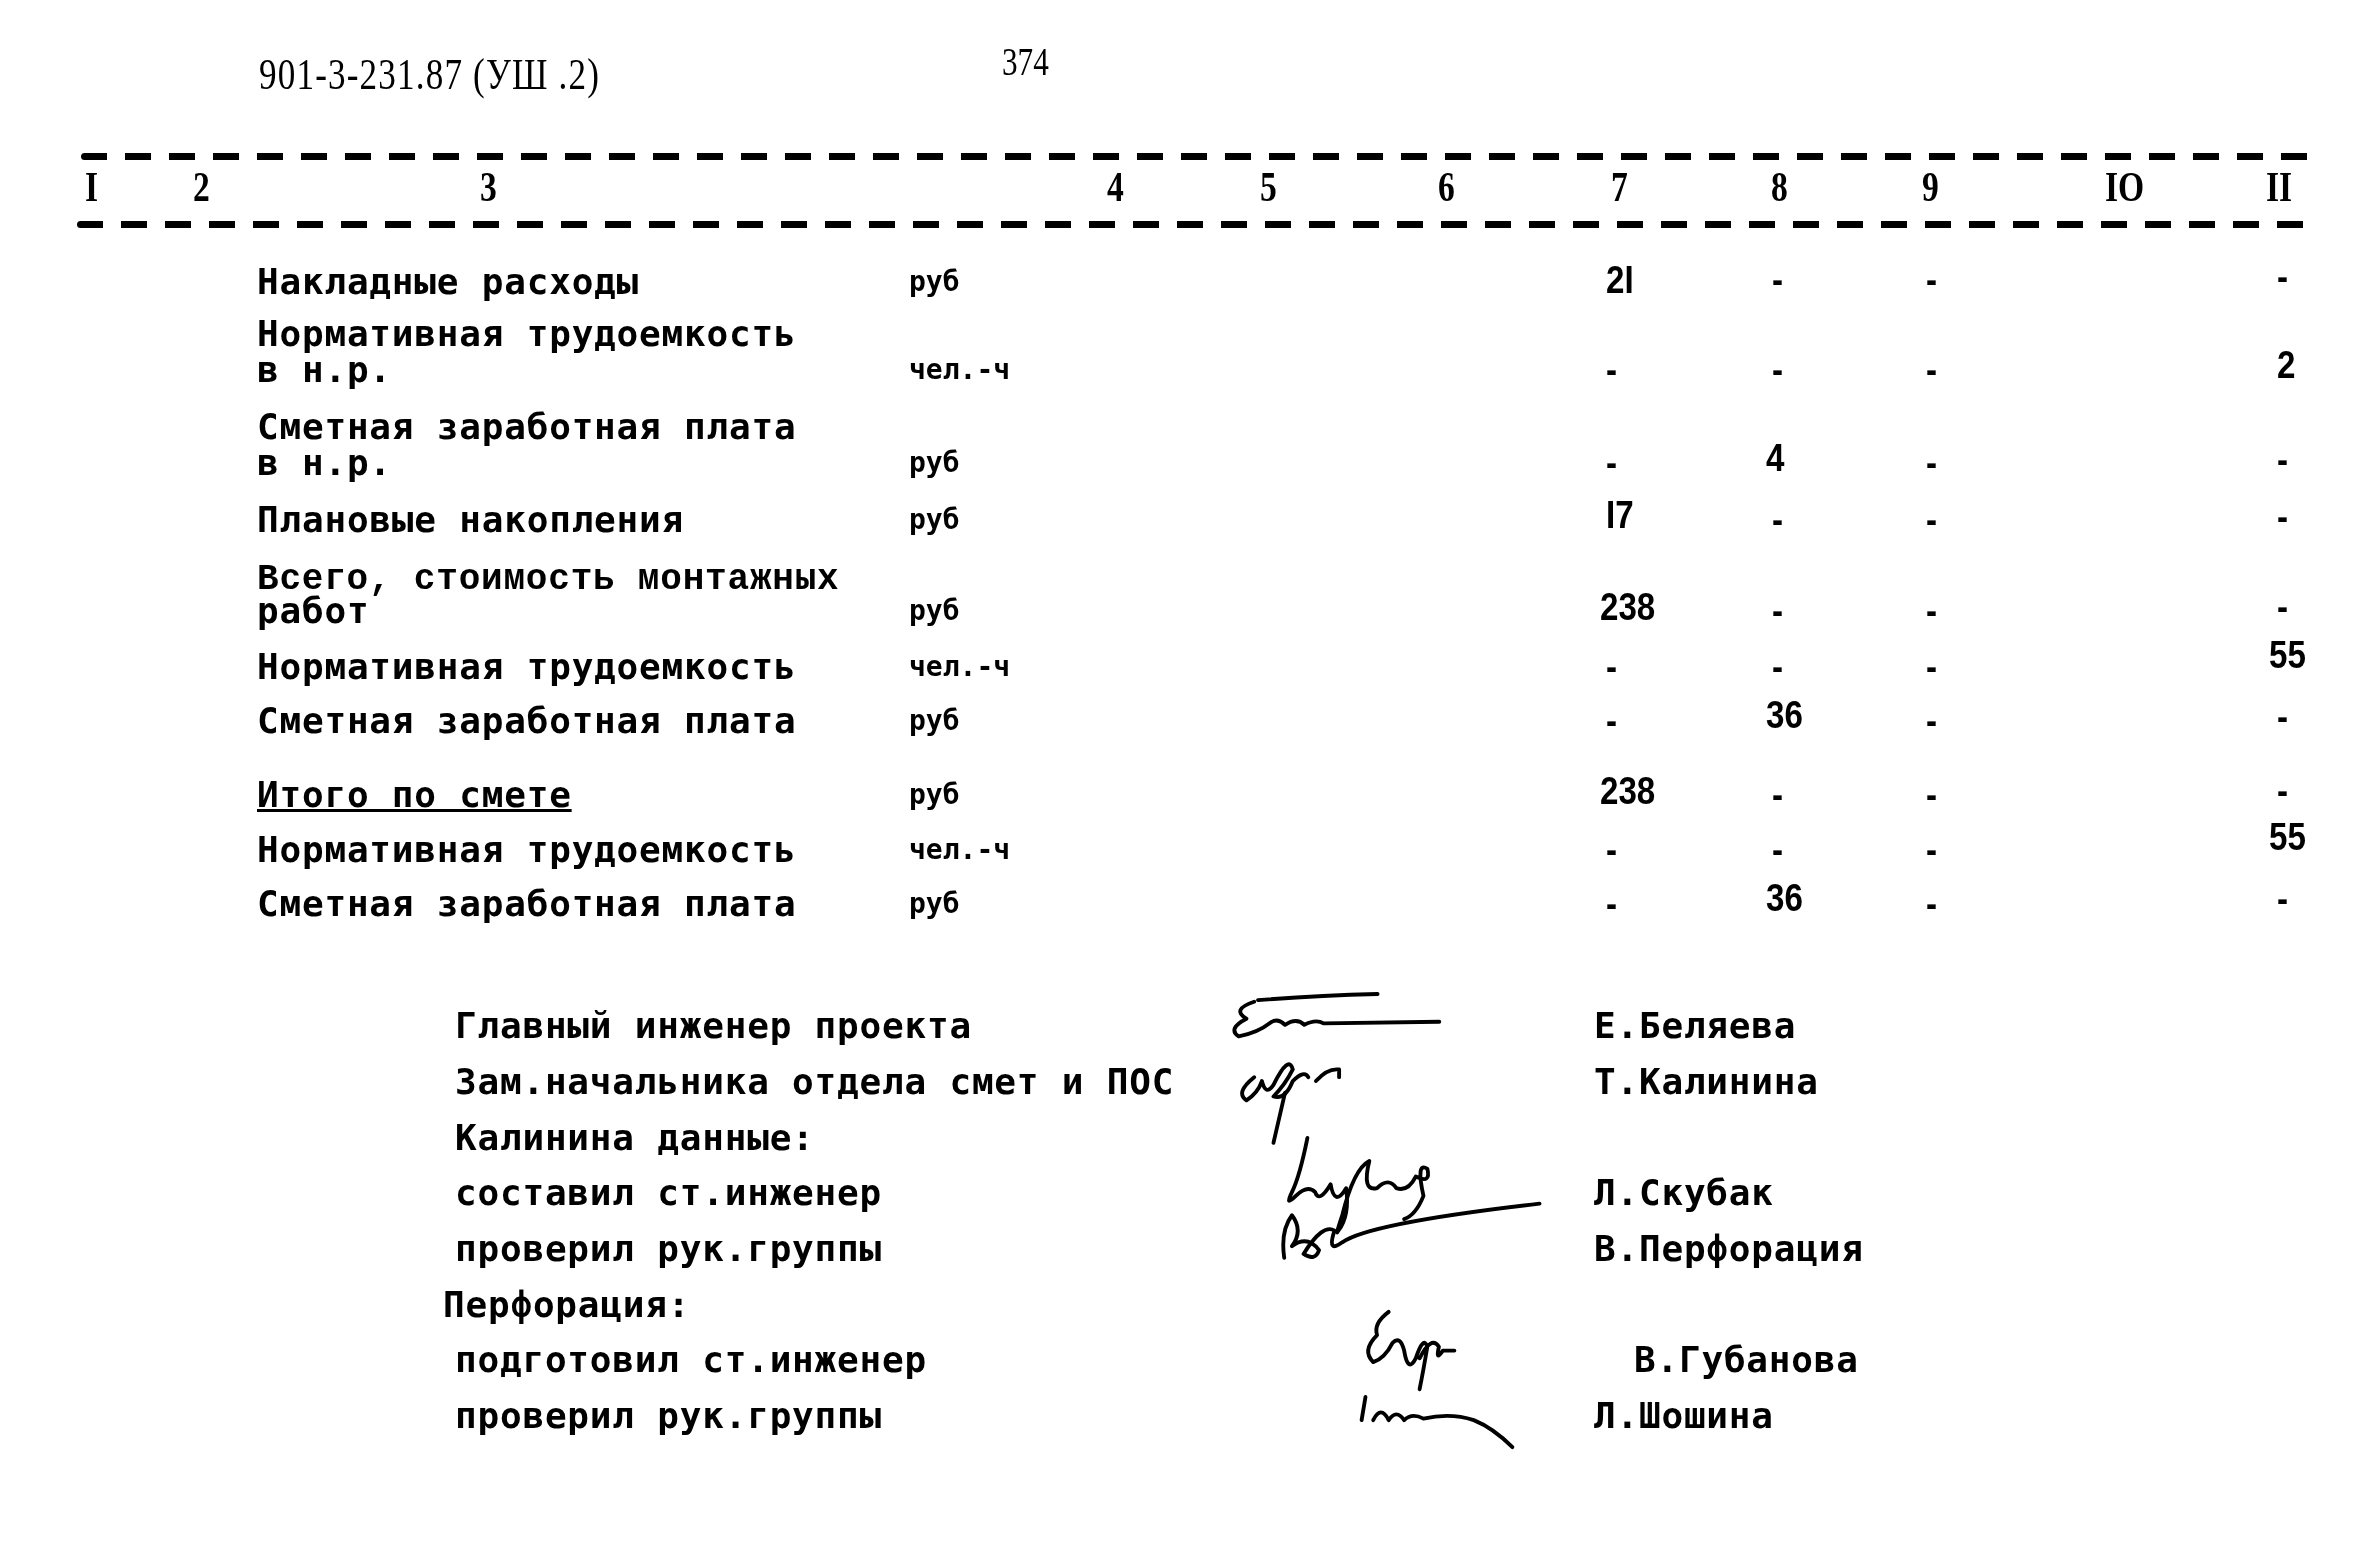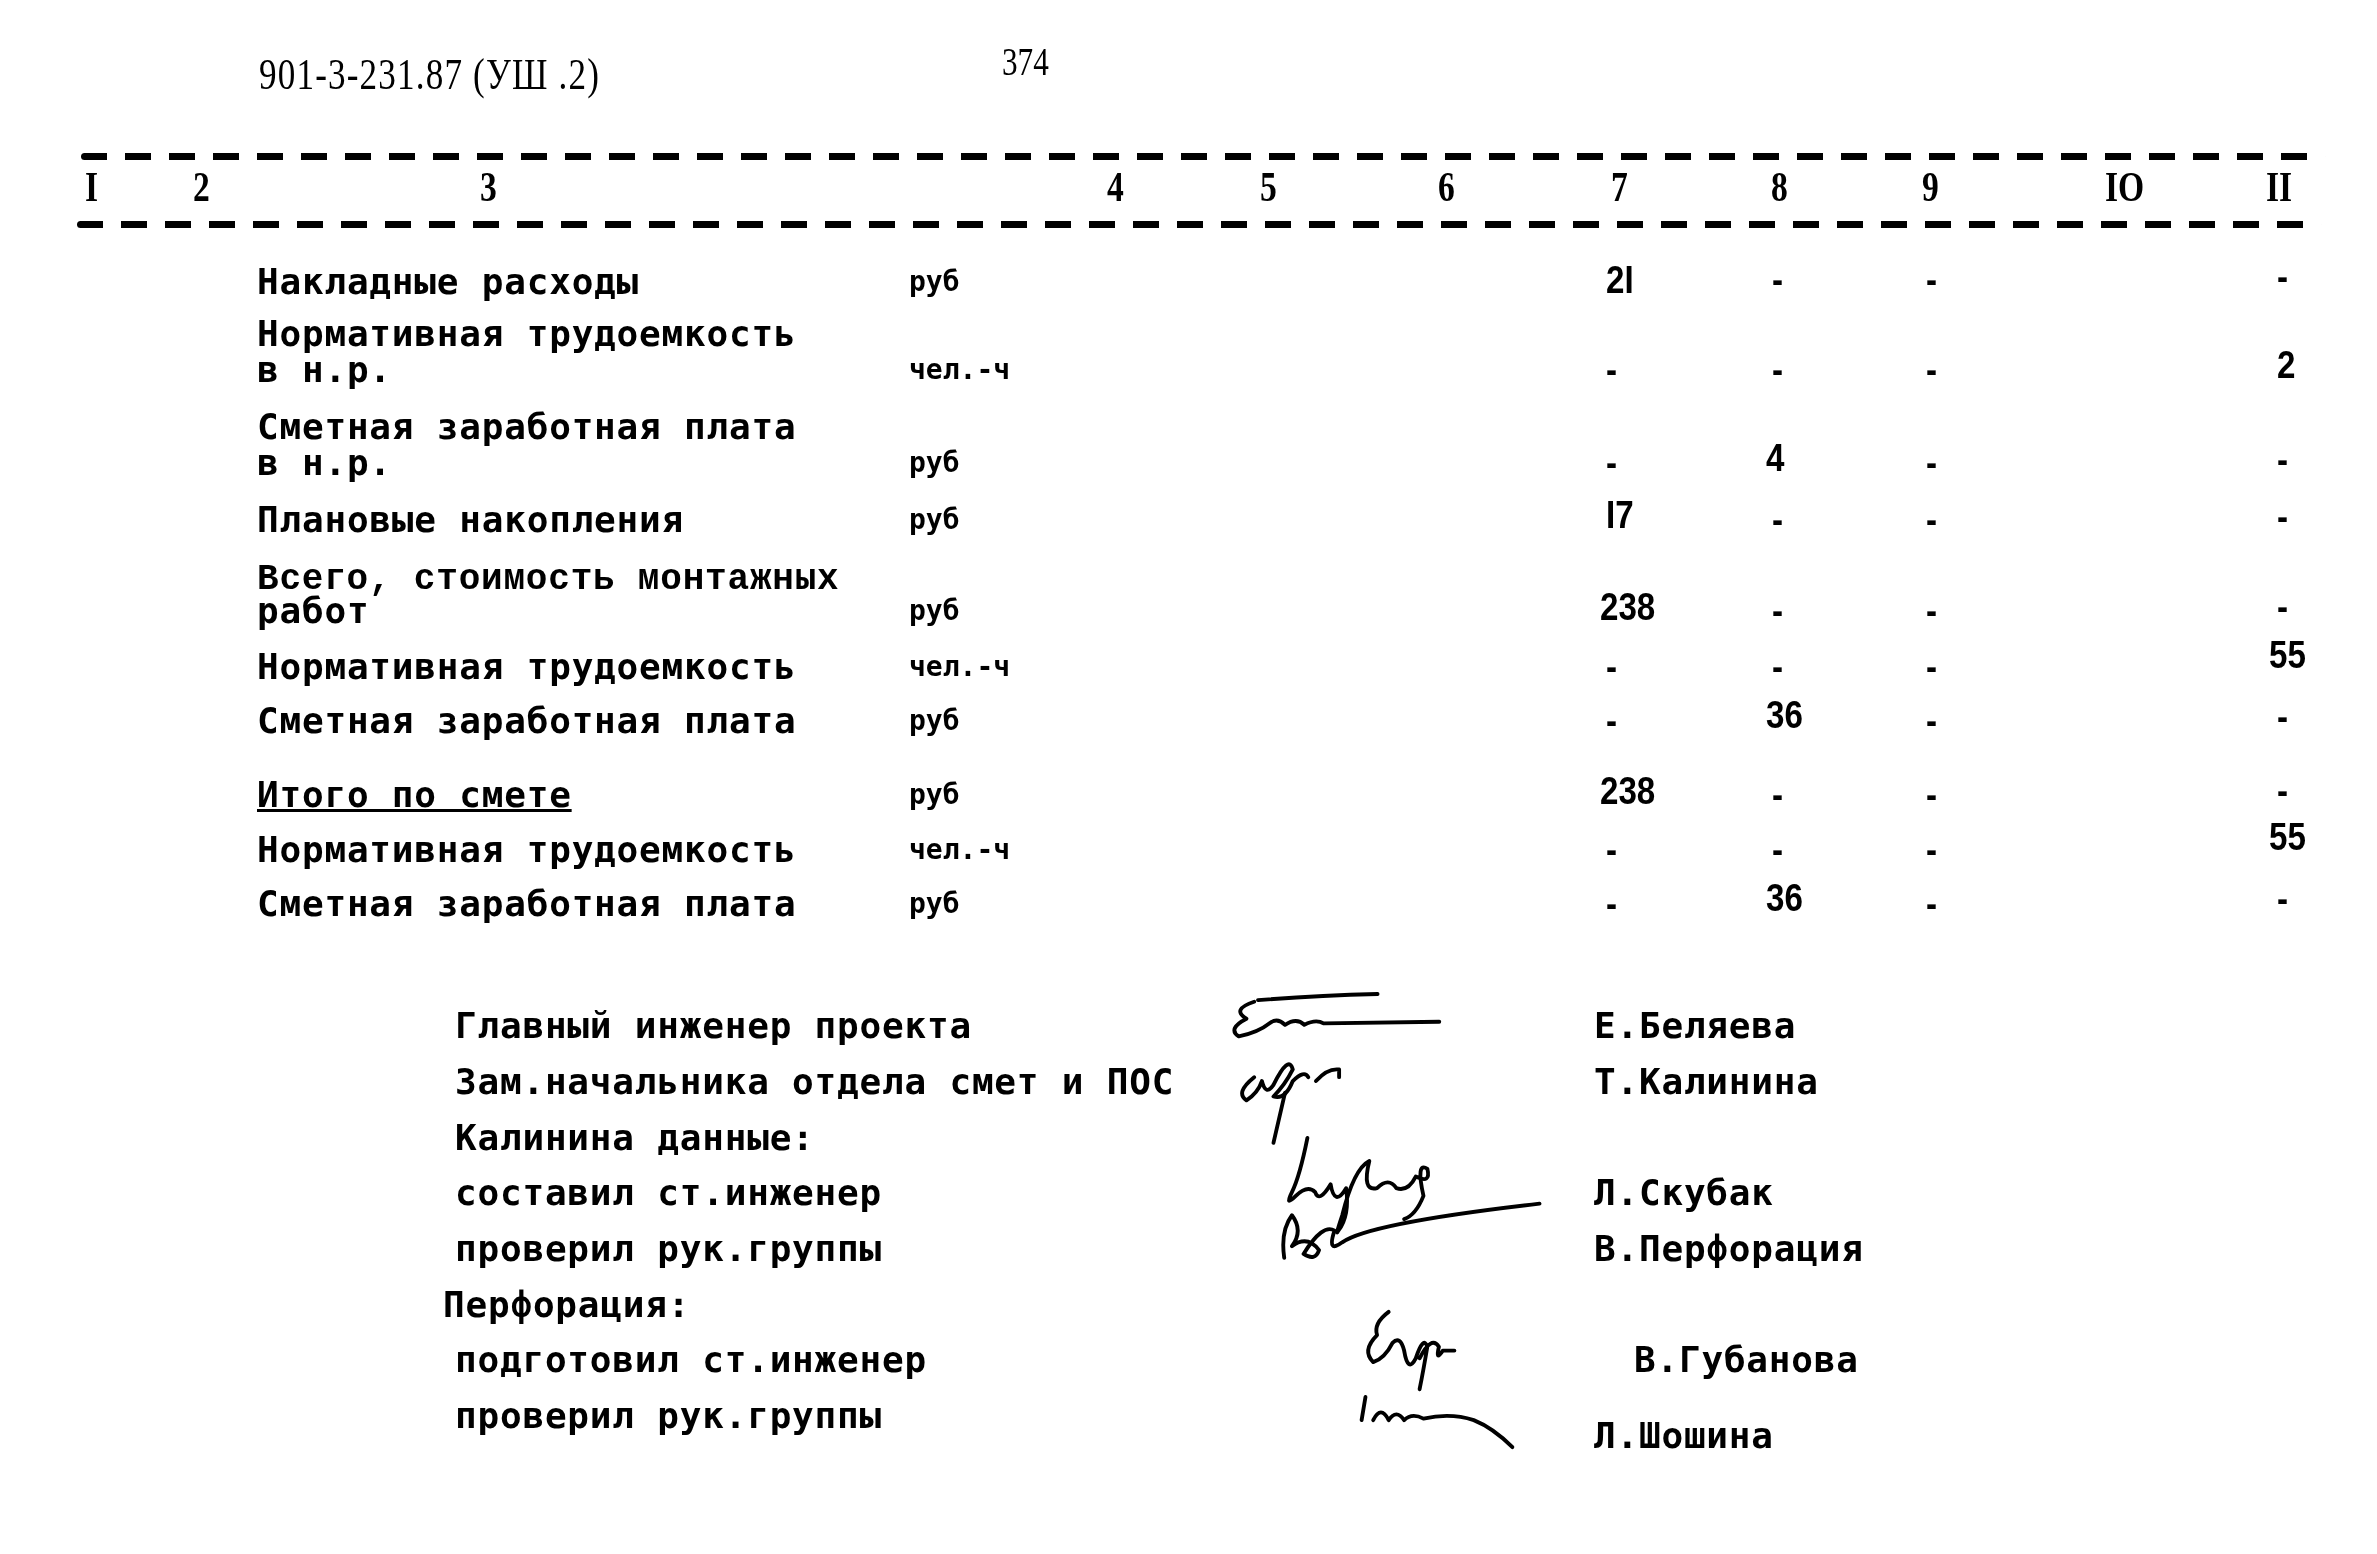--- a/index.html
+++ b/index.html
@@ -156,21 +156,21 @@
 
   <span class="abs sig-lbl" style="left:455px; top:1229px;">проверил рук.группы</span>
   <span class="abs sig-name" style="left:1594px; top:1229px;">В.Перфорация</span>
 
   <span class="abs sig-lbl" style="left:443px; top:1285px;">Перфорация:</span>
 
   <span class="abs sig-lbl" style="left:455px; top:1340px;">подготовил ст.инженер</span>
   <span class="abs sig-name" style="left:1594px; top:1340px;margin-left:40px;">В.Губанова</span>
 
   <span class="abs sig-lbl" style="left:455px; top:1396px;">проверил рук.группы</span>
-  <span class="abs sig-name" style="left:1594px; top:1396px;margin-top:20px;">Л.Шошина</span>
+  <span class="abs sig-name" style="left:1594px; top:1396px;">Л.Шошина</span>
 
   <svg class="sig" style="left:1223px; top:994px;" width="232" height="54" viewBox="0 0 300 70">
     <path d="M40 10 Q10 20 30 32 Q5 45 20 55 Q45 50 60 38 Q70 30 80 40 Q95 30 105 40 Q120 32 130 38 L280 36"></path>
     <path d="M45 8 Q120 2 200 0"></path>
   </svg>
   <svg class="sig" style="left:1231px; top:1046px;" width="139" height="101" viewBox="0 0 180 130">
     <path d="M30 40 Q5 60 20 70 Q35 60 40 45 Q45 65 55 50 Q75 10 80 30 Q70 50 55 65 Q70 70 80 45 Q95 30 100 40"></path>
     <path d="M70 60 L55 125"></path>
     <path d="M110 45 Q125 28 140 30 L140 40"></path>
   </svg>

